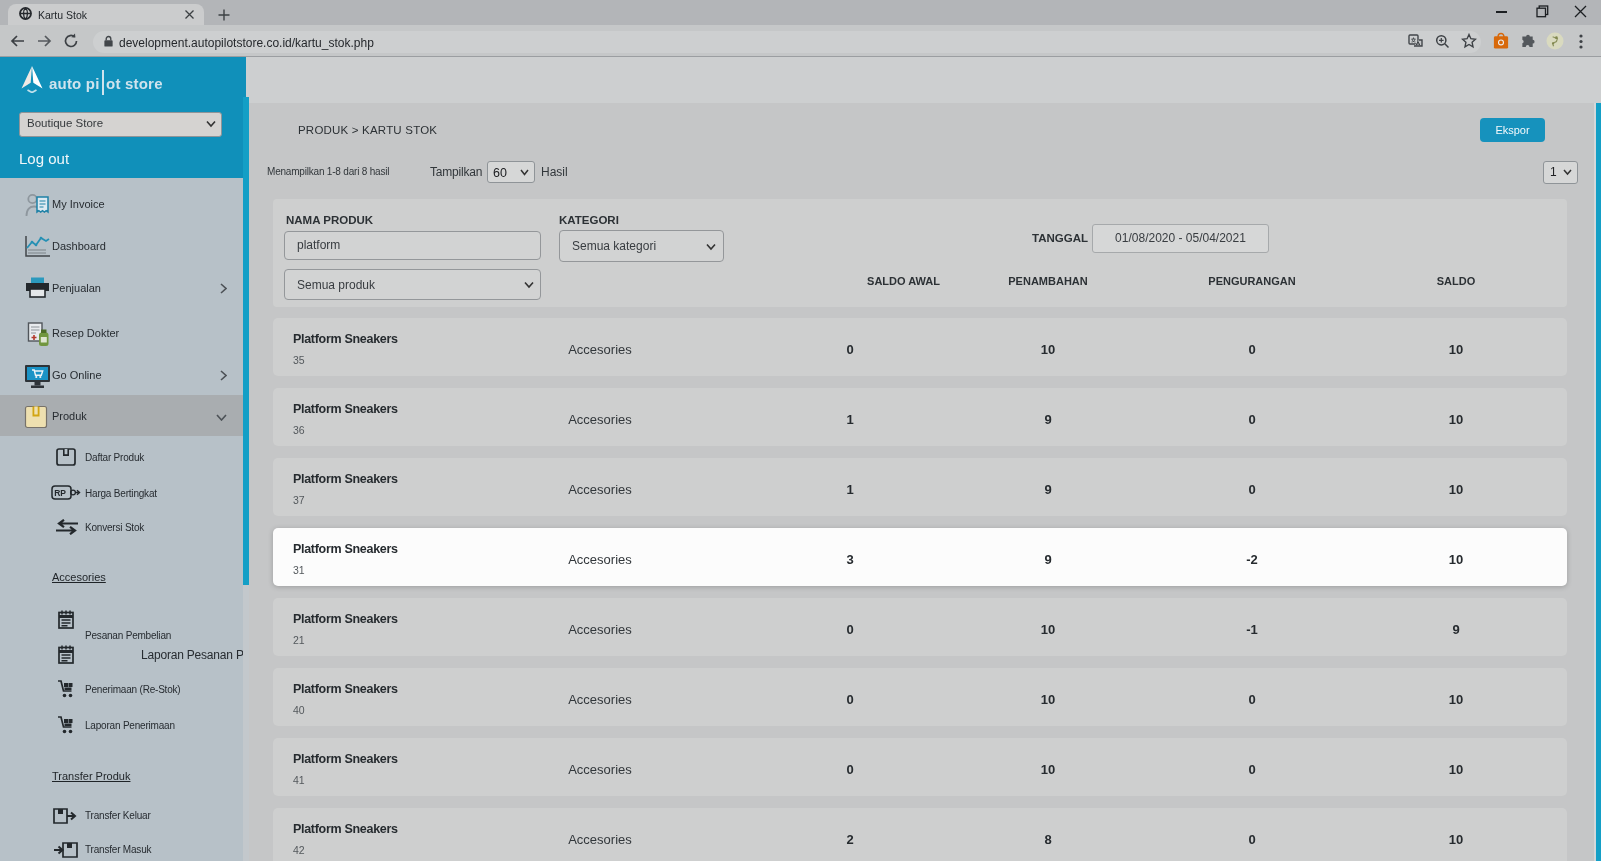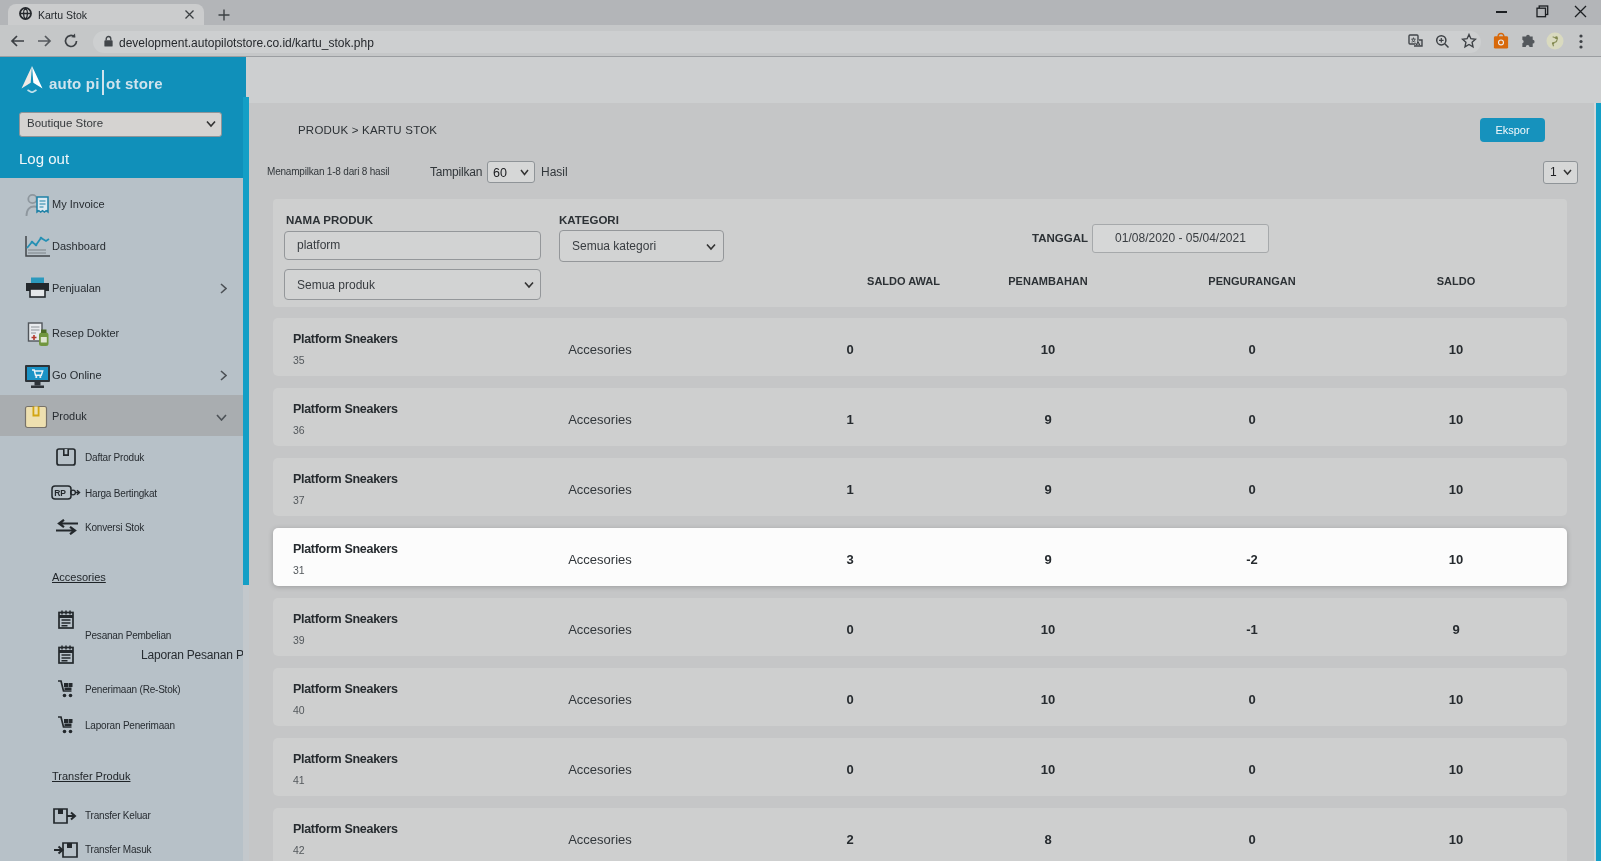--- a/index.html
+++ b/index.html
@@ -302,21 +302,21 @@
 <div class="abs" style="left:273px;top:528px;width:1294px;height:58px;background:#fcfcfc;border-radius:5px;box-shadow:0 1px 5px rgba(40,40,40,0.25);"></div>
 <div class="abs" style="left:293px;top:542px;font-size:12.5px;letter-spacing:-0.3px;font-weight:bold;color:#262b2f;">Platform Sneakers</div>
 <div class="abs" style="left:293px;top:564px;font-size:10.5px;color:#53585c;">31</div>
 <div class="abs" style="left:510px;top:553px;width:180px;text-align:center;font-size:13px;color:#32373b;">Accesories</div>
 <div class="abs" style="left:760px;top:553px;width:180px;text-align:center;font-size:13px;font-weight:bold;color:#262b2f;">3</div>
 <div class="abs" style="left:958px;top:553px;width:180px;text-align:center;font-size:13px;font-weight:bold;color:#262b2f;">9</div>
 <div class="abs" style="left:1162px;top:553px;width:180px;text-align:center;font-size:13px;font-weight:bold;color:#262b2f;">-2</div>
 <div class="abs" style="left:1366px;top:553px;width:180px;text-align:center;font-size:13px;font-weight:bold;color:#262b2f;">10</div>
 <div class="abs" style="left:273px;top:598px;width:1294px;height:58px;background:#cecfcf;border-radius:5px;"></div>
 <div class="abs" style="left:293px;top:612px;font-size:12.5px;letter-spacing:-0.3px;font-weight:bold;color:#262b2f;">Platform Sneakers</div>
-<div class="abs" style="left:293px;top:634px;font-size:10.5px;color:#53585c;">39</div>
+<div class="abs" style="left:293px;top:634px;font-size:10.5px;color:#53585c;">21</div>
 <div class="abs" style="left:510px;top:623px;width:180px;text-align:center;font-size:13px;color:#32373b;">Accesories</div>
 <div class="abs" style="left:760px;top:623px;width:180px;text-align:center;font-size:13px;font-weight:bold;color:#262b2f;">0</div>
 <div class="abs" style="left:958px;top:623px;width:180px;text-align:center;font-size:13px;font-weight:bold;color:#262b2f;">10</div>
 <div class="abs" style="left:1162px;top:623px;width:180px;text-align:center;font-size:13px;font-weight:bold;color:#262b2f;">-1</div>
 <div class="abs" style="left:1366px;top:623px;width:180px;text-align:center;font-size:13px;font-weight:bold;color:#262b2f;">9</div>
 <div class="abs" style="left:273px;top:668px;width:1294px;height:58px;background:#cecfcf;border-radius:5px;"></div>
 <div class="abs" style="left:293px;top:682px;font-size:12.5px;letter-spacing:-0.3px;font-weight:bold;color:#262b2f;">Platform Sneakers</div>
 <div class="abs" style="left:293px;top:704px;font-size:10.5px;color:#53585c;">40</div>
 <div class="abs" style="left:510px;top:693px;width:180px;text-align:center;font-size:13px;color:#32373b;">Accesories</div>
 <div class="abs" style="left:760px;top:693px;width:180px;text-align:center;font-size:13px;font-weight:bold;color:#262b2f;">0</div>

